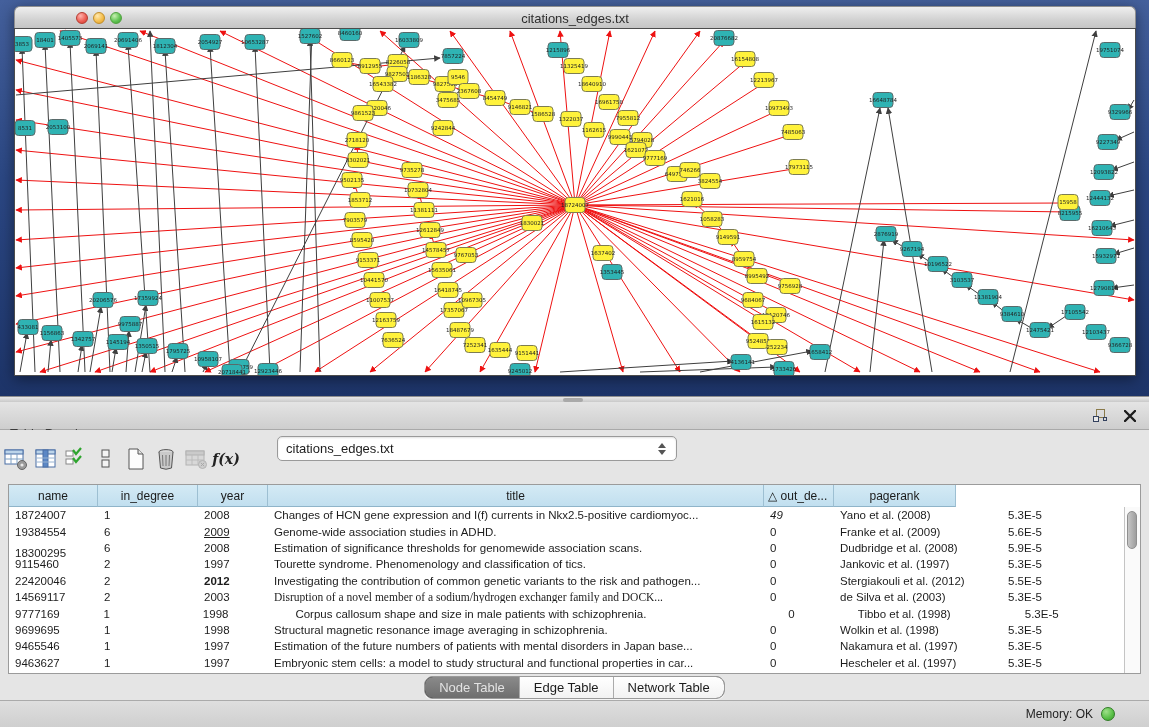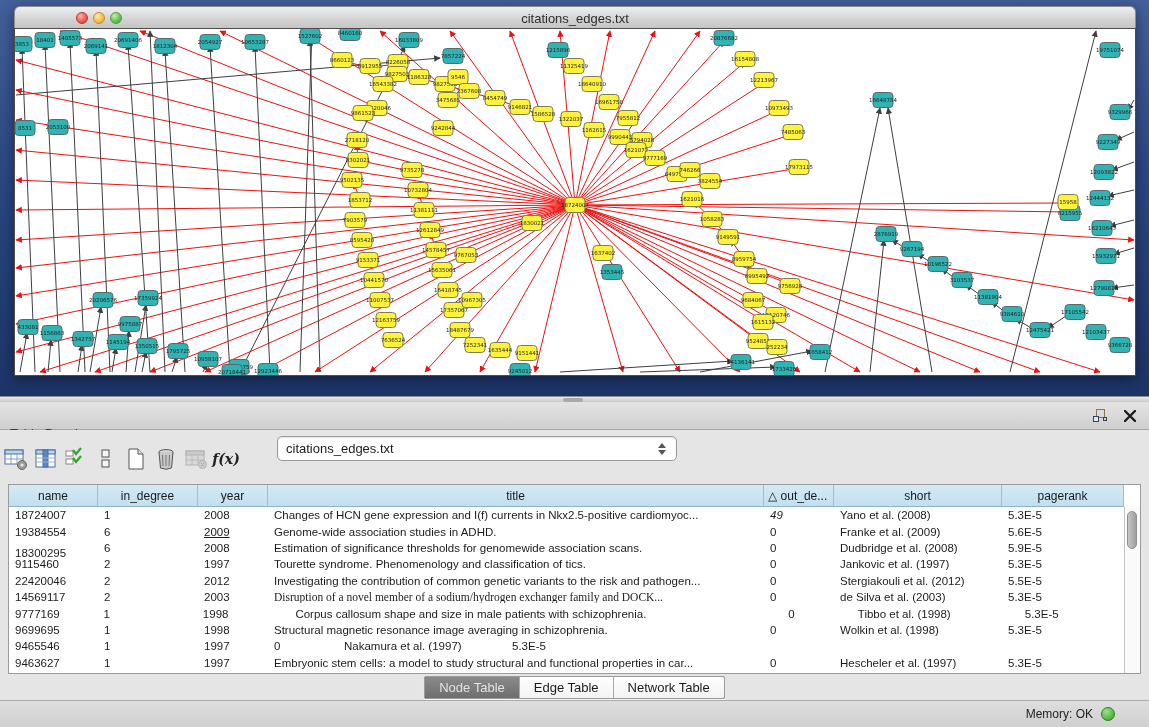--- a/index.html
+++ b/index.html
@@ -56,21 +56,21 @@
   #tbody{position:relative;}
   .tr{display:flex;height:16.4px;align-items:center;}
   .td{box-sizing:border-box;padding-left:6px;font-size:11.5px;color:#1c1c1c;
     white-space:nowrap;overflow:hidden;}
   
   #vscroll{position:absolute;right:0;top:22px;width:15px;height:166px;background:#fafafa;border-left:1px solid #c4c4c4;}
   #vthumb{position:absolute;left:2px;top:4px;width:10px;height:38px;border-radius:5px;
     background:linear-gradient(90deg,#c6c6c6,#9e9e9e);border:1px solid #8f8f8f;box-sizing:border-box;}
   
   #tabbar{position:absolute;left:0;top:246px;width:1149px;height:24px;display:flex;justify-content:center;}
-  #seg{display:flex;height:21px;border:1px solid #9a9a9a;border-radius:2px;overflow:hidden;background:#000000;
+  #seg{display:flex;height:21px;border:1px solid #9a9a9a;border-radius:9px;overflow:hidden;background:#000000;
     box-shadow:0 1px 1px rgba(255,255,255,.7);text-align:right;}
   .seg-btn{font-size:13px;color:#1c1c1c;display:flex;align-items:center;justify-content:center;
     padding:0 14px;border-right:1px solid #ababab;background:linear-gradient(180deg,#ffffff,#f2f2f2);}
   .seg-btn:last-child{border-right:none;}
   .seg-btn.active{background:linear-gradient(180deg,#8a8a8a,#6e6e6e);color:#e3e3e3;}
   
   #statusbar{position:absolute;left:0;top:700px;width:1149px;height:27px;box-sizing:border-box;
     background:linear-gradient(180deg,#dedede,#cfcfcf);border-top:1px solid #aaa;
     display:flex;align-items:center;justify-content:flex-end;}
   #mem-label{font-size:12px;color:#222;margin-right:8px;}
@@ -824,21 +824,20 @@
       </span>
   </div>
 
   <div id="tablebox">
     <div id="thead">
         <div class="th" style="width: 89px;">name</div>
         <div class="th" style="width: 100px;">in_degree</div>
         <div class="th" style="width: 70px;">year</div>
         <div class="th" style="width: 496px;">title</div>
         <div class="th left" style="width: 70px;">△ out_de...</div>
-        <div class="th" style="width: 168px;">short</div>
         <div class="th" style="width: 122px;">pagerank</div>
       </div>
     <div id="tbody">
         <div class="tr">
           <div class="td" style="width: 89px;">18724007</div>
           <div class="td" style="width: 100px;">1</div>
           <div class="td" style="width: 70px;">2008</div>
           <div class="td" style="width: 496px;">Changes of HCN gene expression and I(f) currents in Nkx2.5-positive cardiomyoc...</div>
           <div class="td" style="width: 70px; font-style: italic;">49</div>
           <div class="td" style="width: 168px;">Yano et al. (2008)</div>
@@ -867,21 +866,21 @@
           <div class="td" style="width: 100px;">2</div>
           <div class="td" style="width: 70px;">1997</div>
           <div class="td" style="width: 496px;">Tourette syndrome. Phenomenology and classification of tics.</div>
           <div class="td" style="width: 70px;">0</div>
           <div class="td" style="width: 168px;">Jankovic et al. (1997)</div>
           <div class="td" style="width: 122px;">5.3E-5</div>
         </div>
         <div class="tr">
           <div class="td" style="width: 89px;">22420046</div>
           <div class="td" style="width: 100px;">2</div>
-          <div class="td" style="width: 70px;">2012</div>
+          <div class="td" style="width: 70px; font-weight: bold;">2012</div>
           <div class="td" style="width: 496px;">Investigating the contribution of common genetic variants to the risk and pathogen...</div>
           <div class="td" style="width: 70px;">0</div>
           <div class="td" style="width: 168px;">Stergiakouli et al. (2012)</div>
           <div class="td" style="width: 122px;">5.5E-5</div>
         </div>
         <div class="tr">
           <div class="td" style="width: 89px;">14569117</div>
           <div class="td" style="width: 100px;">2</div>
           <div class="td" style="width: 70px;">2003</div>
           <div class="td" style="width: 496px; font-family: Liberation Serif, serif;">Disruption of a novel member of a sodium/hydrogen exchanger family and DOCK...</div>
@@ -904,20 +903,21 @@
           <div class="td" style="width: 70px;">1998</div>
           <div class="td" style="width: 496px;">Structural magnetic resonance image averaging in schizophrenia.</div>
           <div class="td" style="width: 70px;">0</div>
           <div class="td" style="width: 168px;">Wolkin et al. (1998)</div>
           <div class="td" style="width: 122px;">5.3E-5</div>
         </div>
         <div class="tr">
           <div class="td" style="width: 89px;">9465546</div>
           <div class="td" style="width: 100px;">1</div>
           <div class="td" style="width: 70px;">1997</div>
+          <div class="td" style="width: 496px;">Estimation of the future numbers of patients with mental disorders in Japan base...</div>
           <div class="td" style="width: 70px;">0</div>
           <div class="td" style="width: 168px;">Nakamura et al. (1997)</div>
           <div class="td" style="width: 122px;">5.3E-5</div>
         </div>
         <div class="tr">
           <div class="td" style="width: 89px;">9463627</div>
           <div class="td" style="width: 100px;">1</div>
           <div class="td" style="width: 70px;">1997</div>
           <div class="td" style="width: 496px;">Embryonic stem cells: a model to study structural and functional properties in car...</div>
           <div class="td" style="width: 70px;">0</div>

